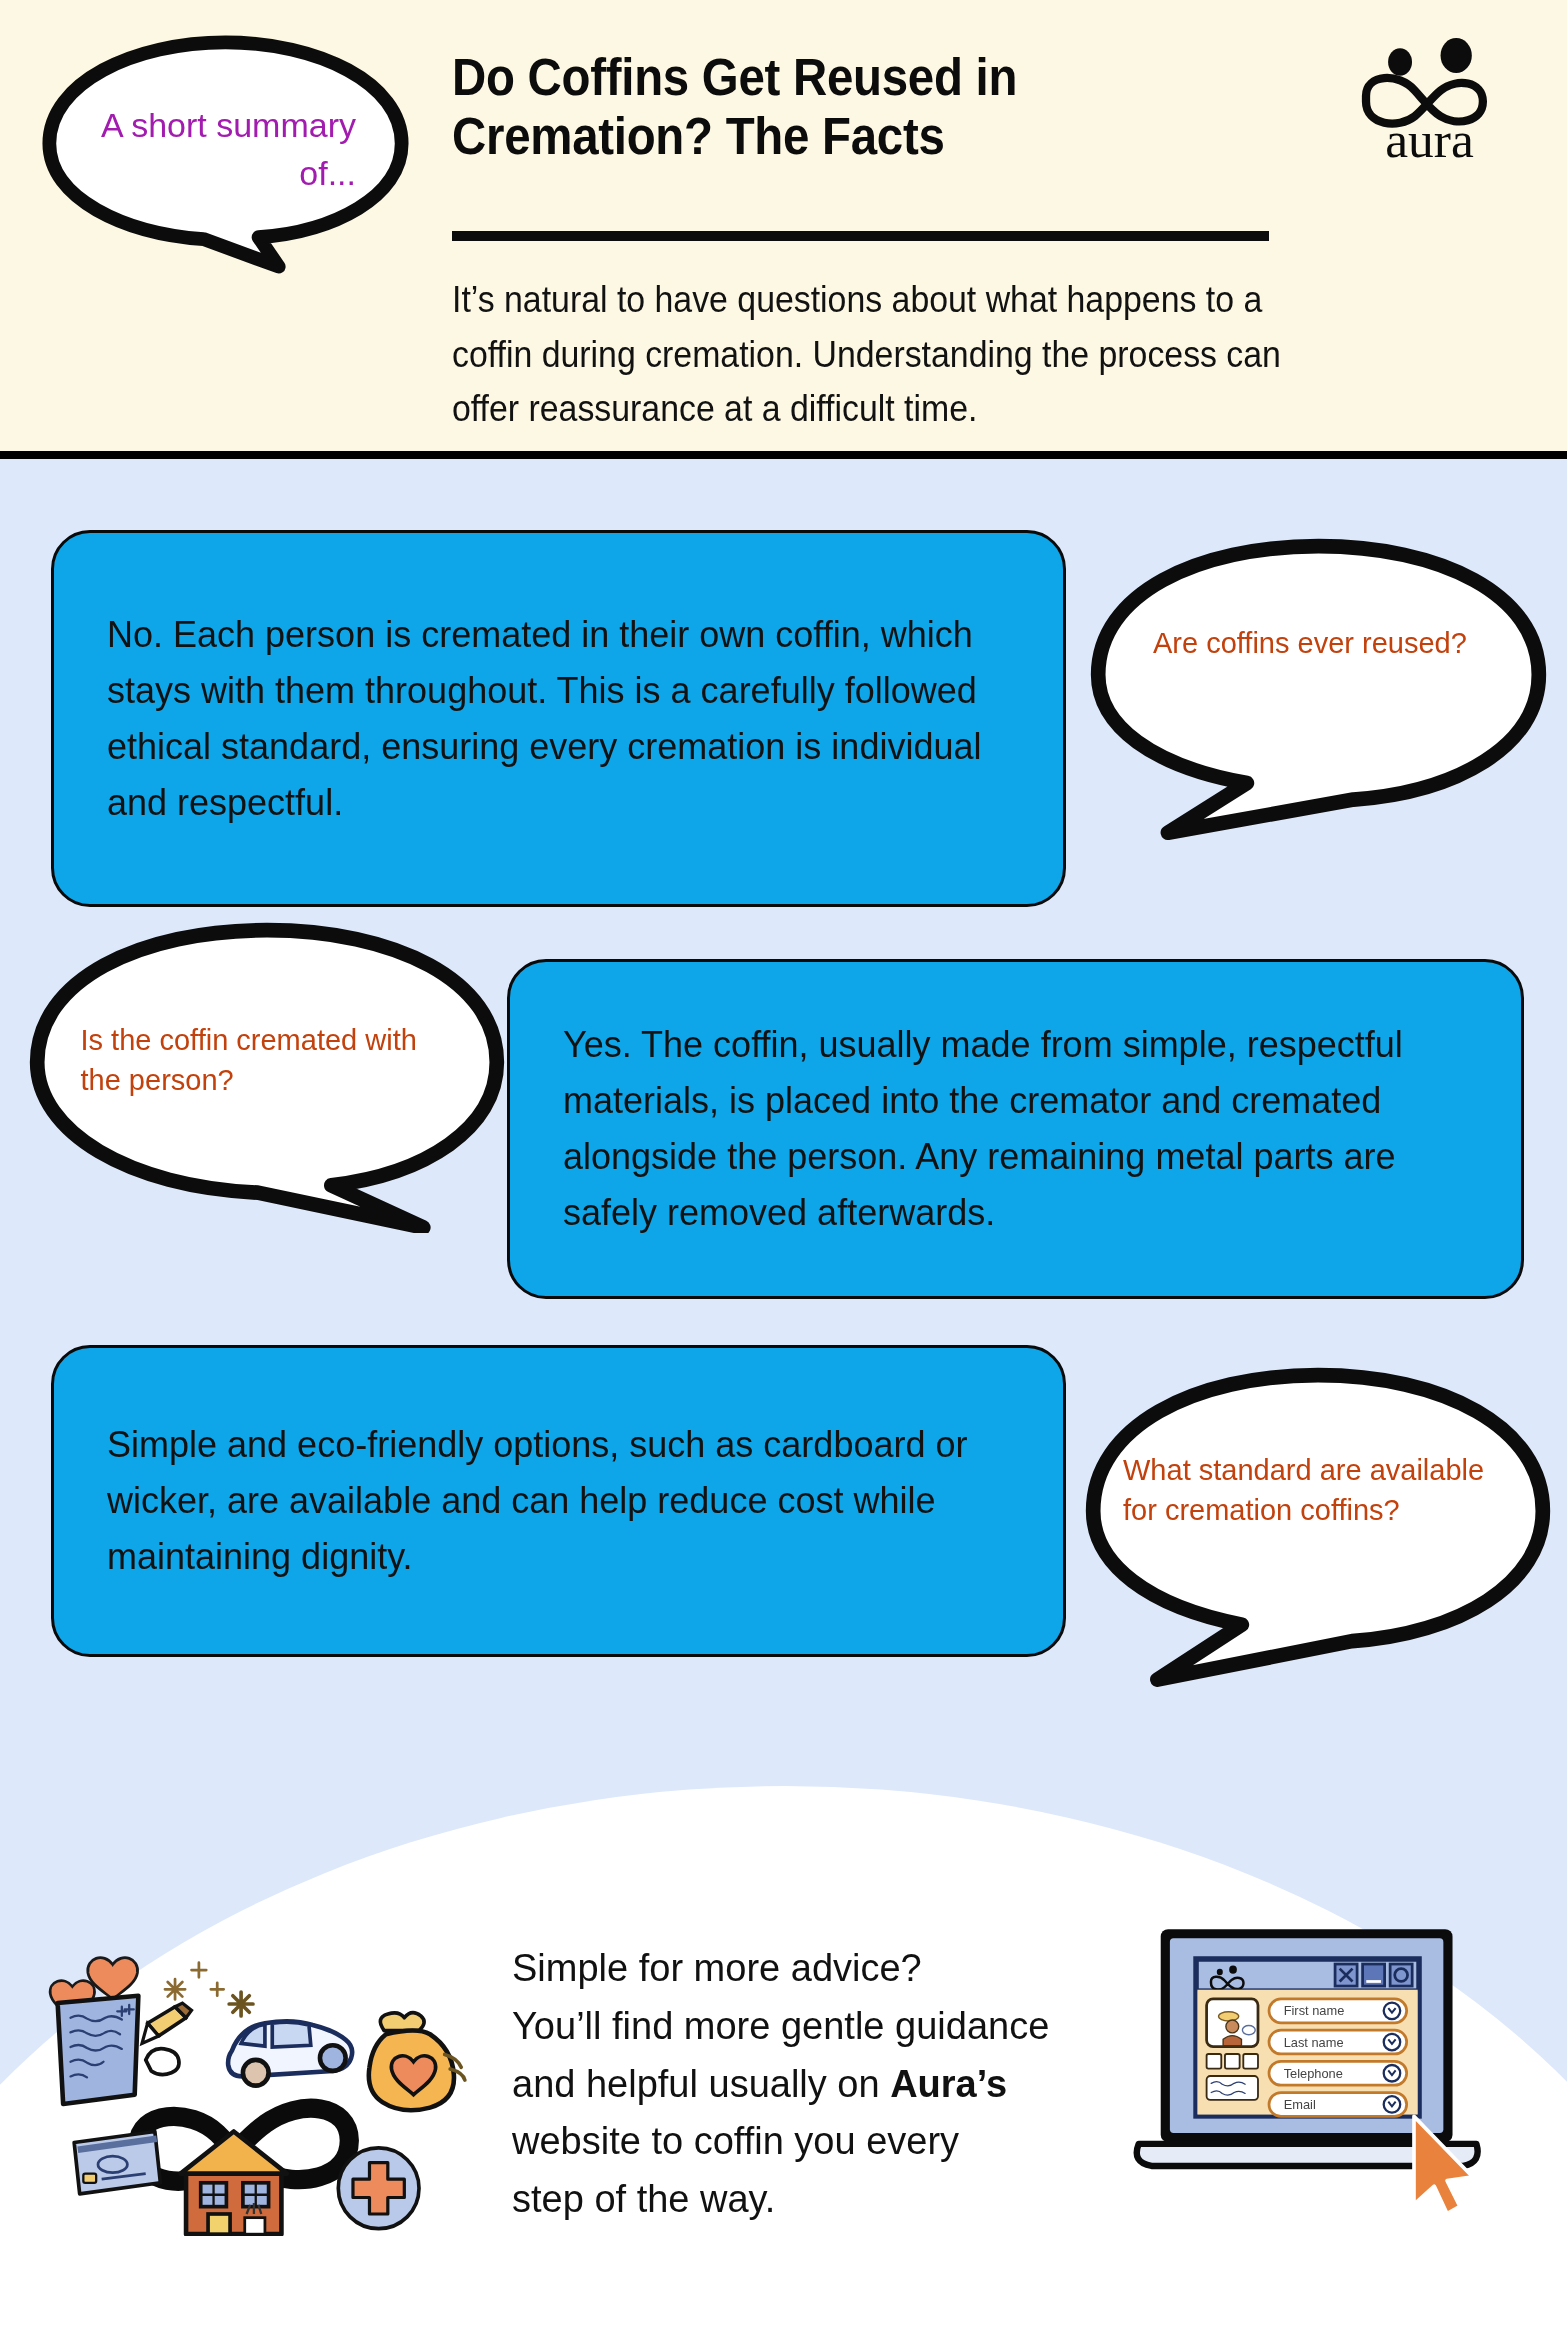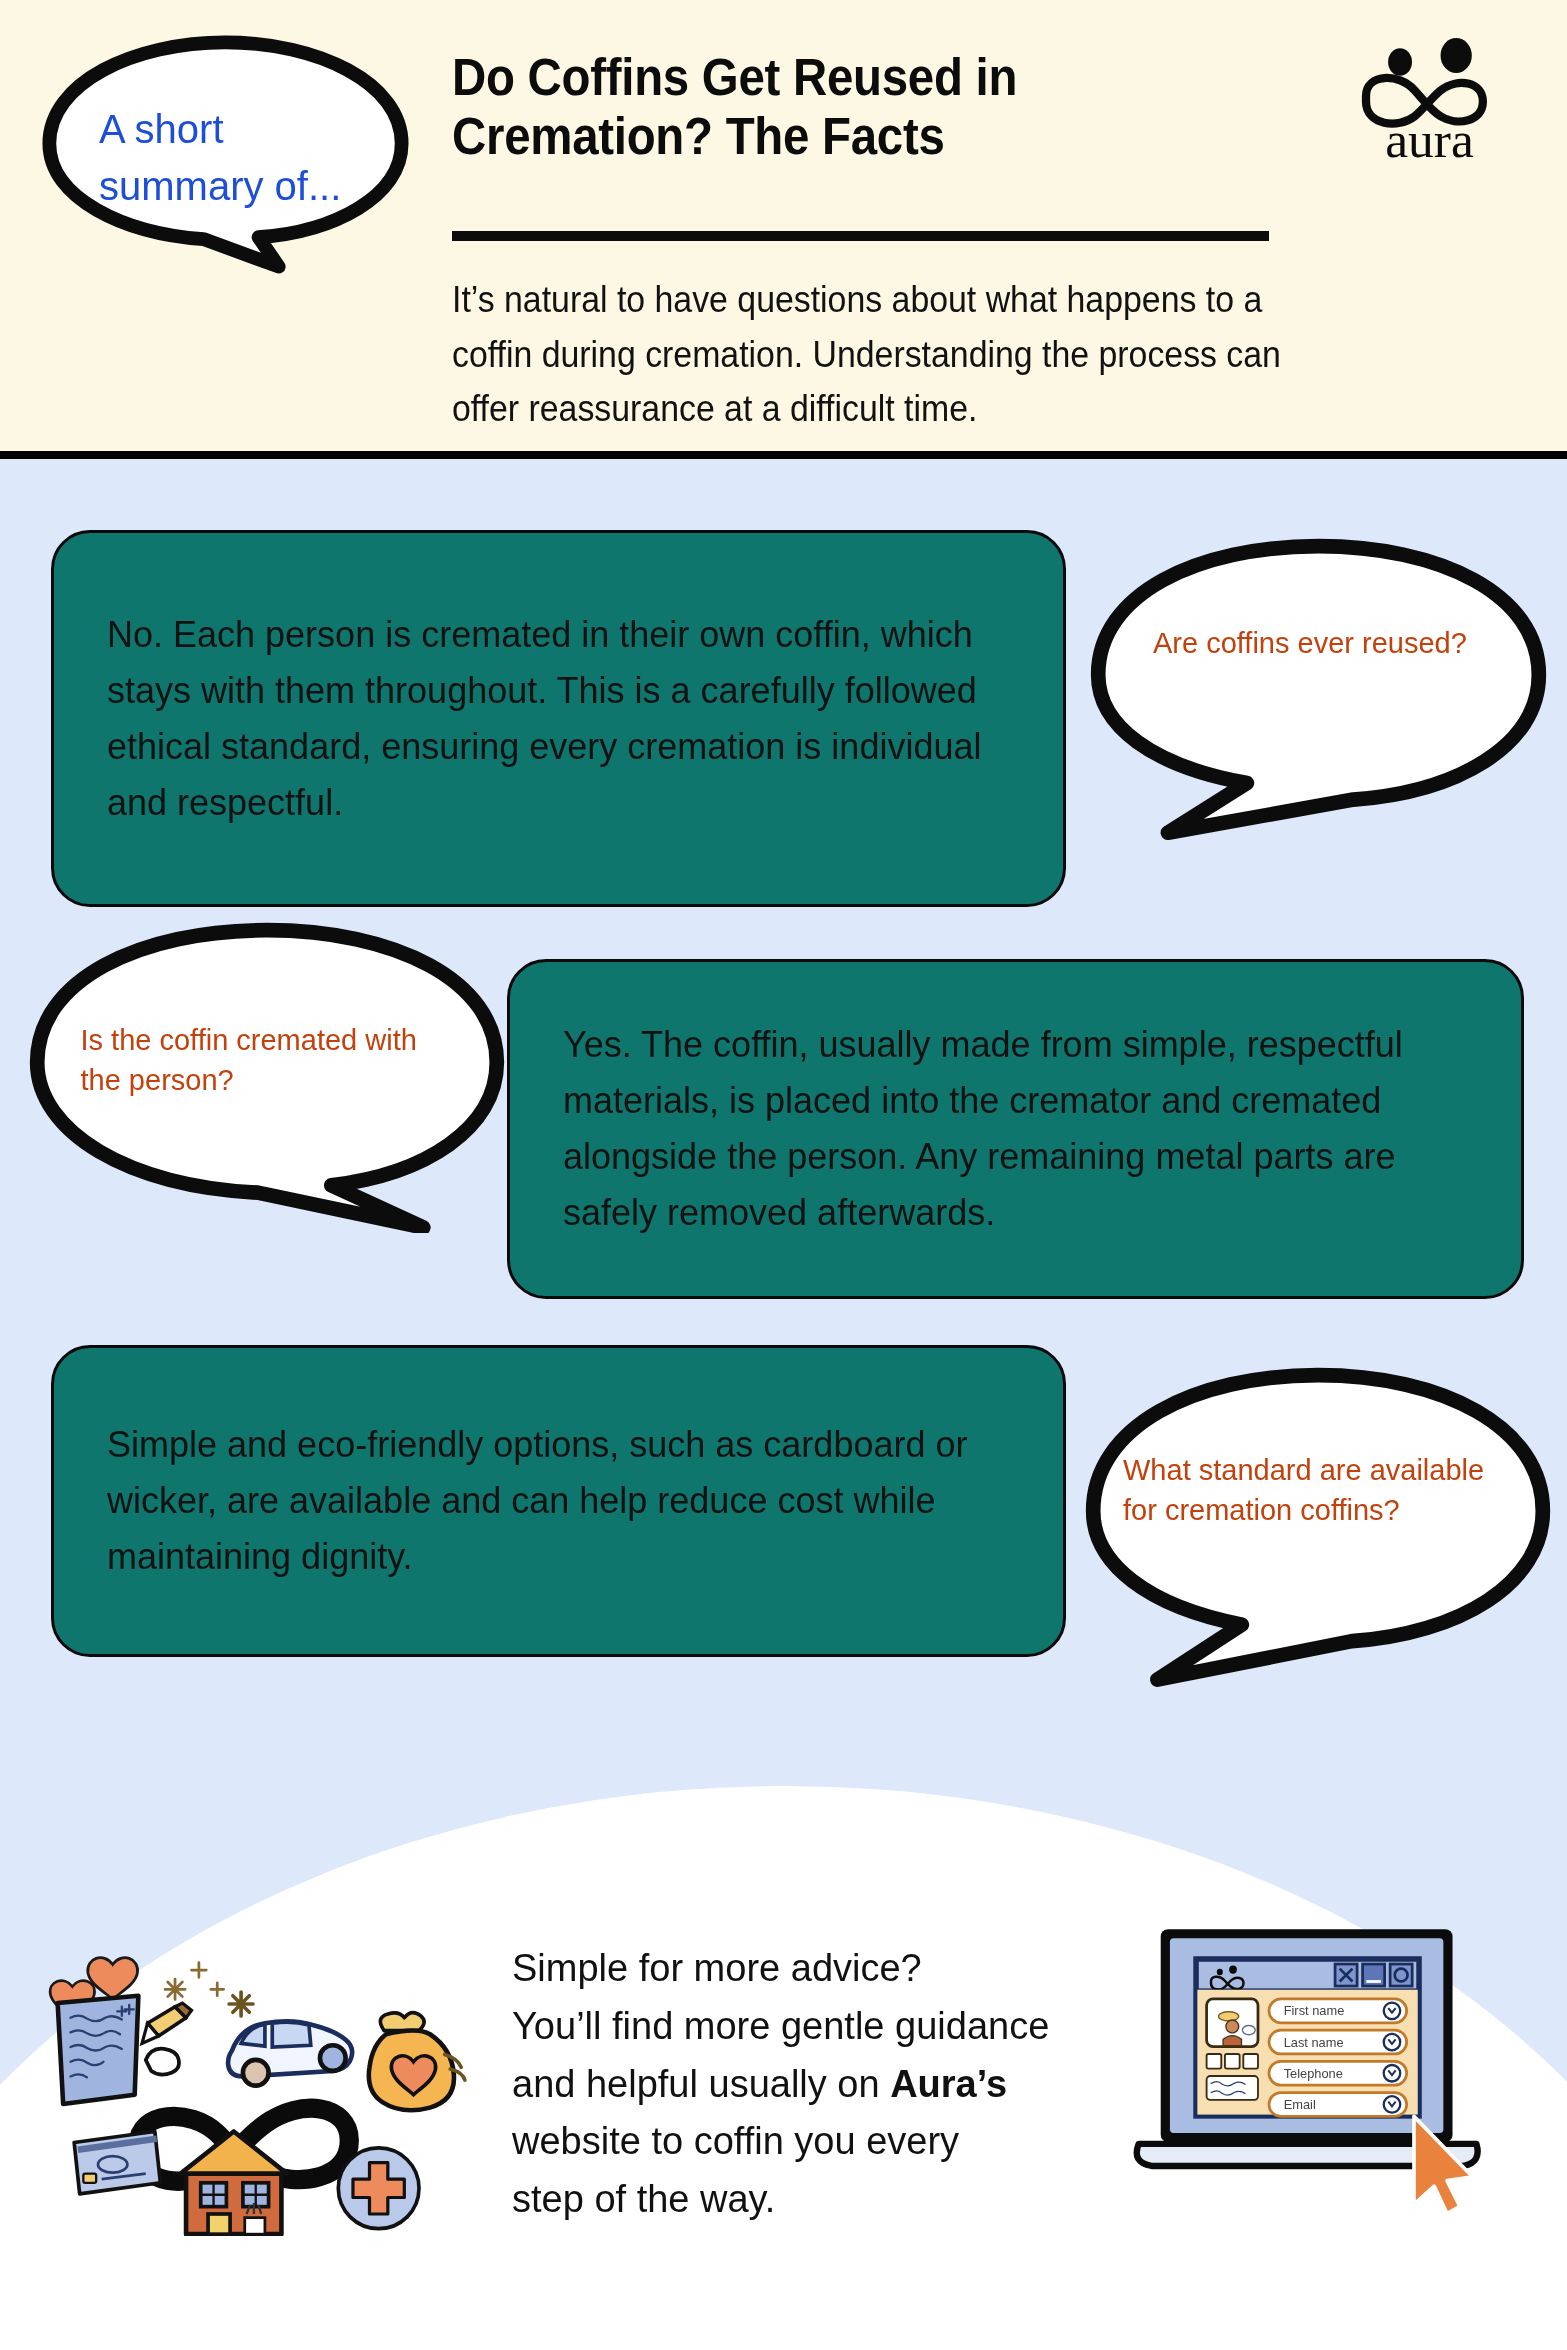--- a/index.html
+++ b/index.html
@@ -16,21 +16,21 @@
     position:absolute; left:0; top:0; width:1568px; height:459px;
     background:#FCF8E3;
     border-bottom:8.3px solid #000;
   }
   #header-bubble {
     position:absolute; left:42px; top:35px; width:367px; height:239px;
   }
   #header-bubble svg { position:absolute; inset:0; width:100%; height:100%; }
   #header-bubble .bubble-text {
     position:absolute; left:57px; top:66px; width:257px;
-    font-size:40px; line-height:1.42; color:#1d4ed8; text-align:left;
+    font-size:34px; line-height:1.42; color:#a21caf; text-align:right;
   }
   #header-title {
     position:absolute; left:452px; top:48px; width:826px;
     font-family:"Liberation Sans Narrow","Liberation Sans", sans-serif;
     font-weight:bold; font-size:51px; line-height:1.16;
     letter-spacing:-0.3px; color:#0c0c0c;
     transform:scaleX(0.93); transform-origin:left top;
   }
   #header-rule {
     position:absolute; left:452px; top:231px; width:817px; height:10px;
@@ -45,21 +45,21 @@
   #brand-logo {
     position:absolute; left:1343px; top:37px; width:173px; height:129px;
   }
   #brand-logo svg { width:100%; height:100%; display:block; }
 
   
   #qa { position:absolute; left:0; top:459px; width:1568px; height:1322px; }
 
   .ans-card {
     position:absolute;
-    background:#0f766e;
+    background:#0ea5e9;
     border:3.7px solid #0a0a0a;
     border-radius:39px;
   }
   .ans-card .ans-text {
     position:absolute; left:53px; right:42px; top:50%;
     transform:translateY(-50%);
     font-family:"Liberation Sans Narrow","Liberation Sans", sans-serif;
     font-size:36px; line-height:1.56; color:#121212;
   }
 

